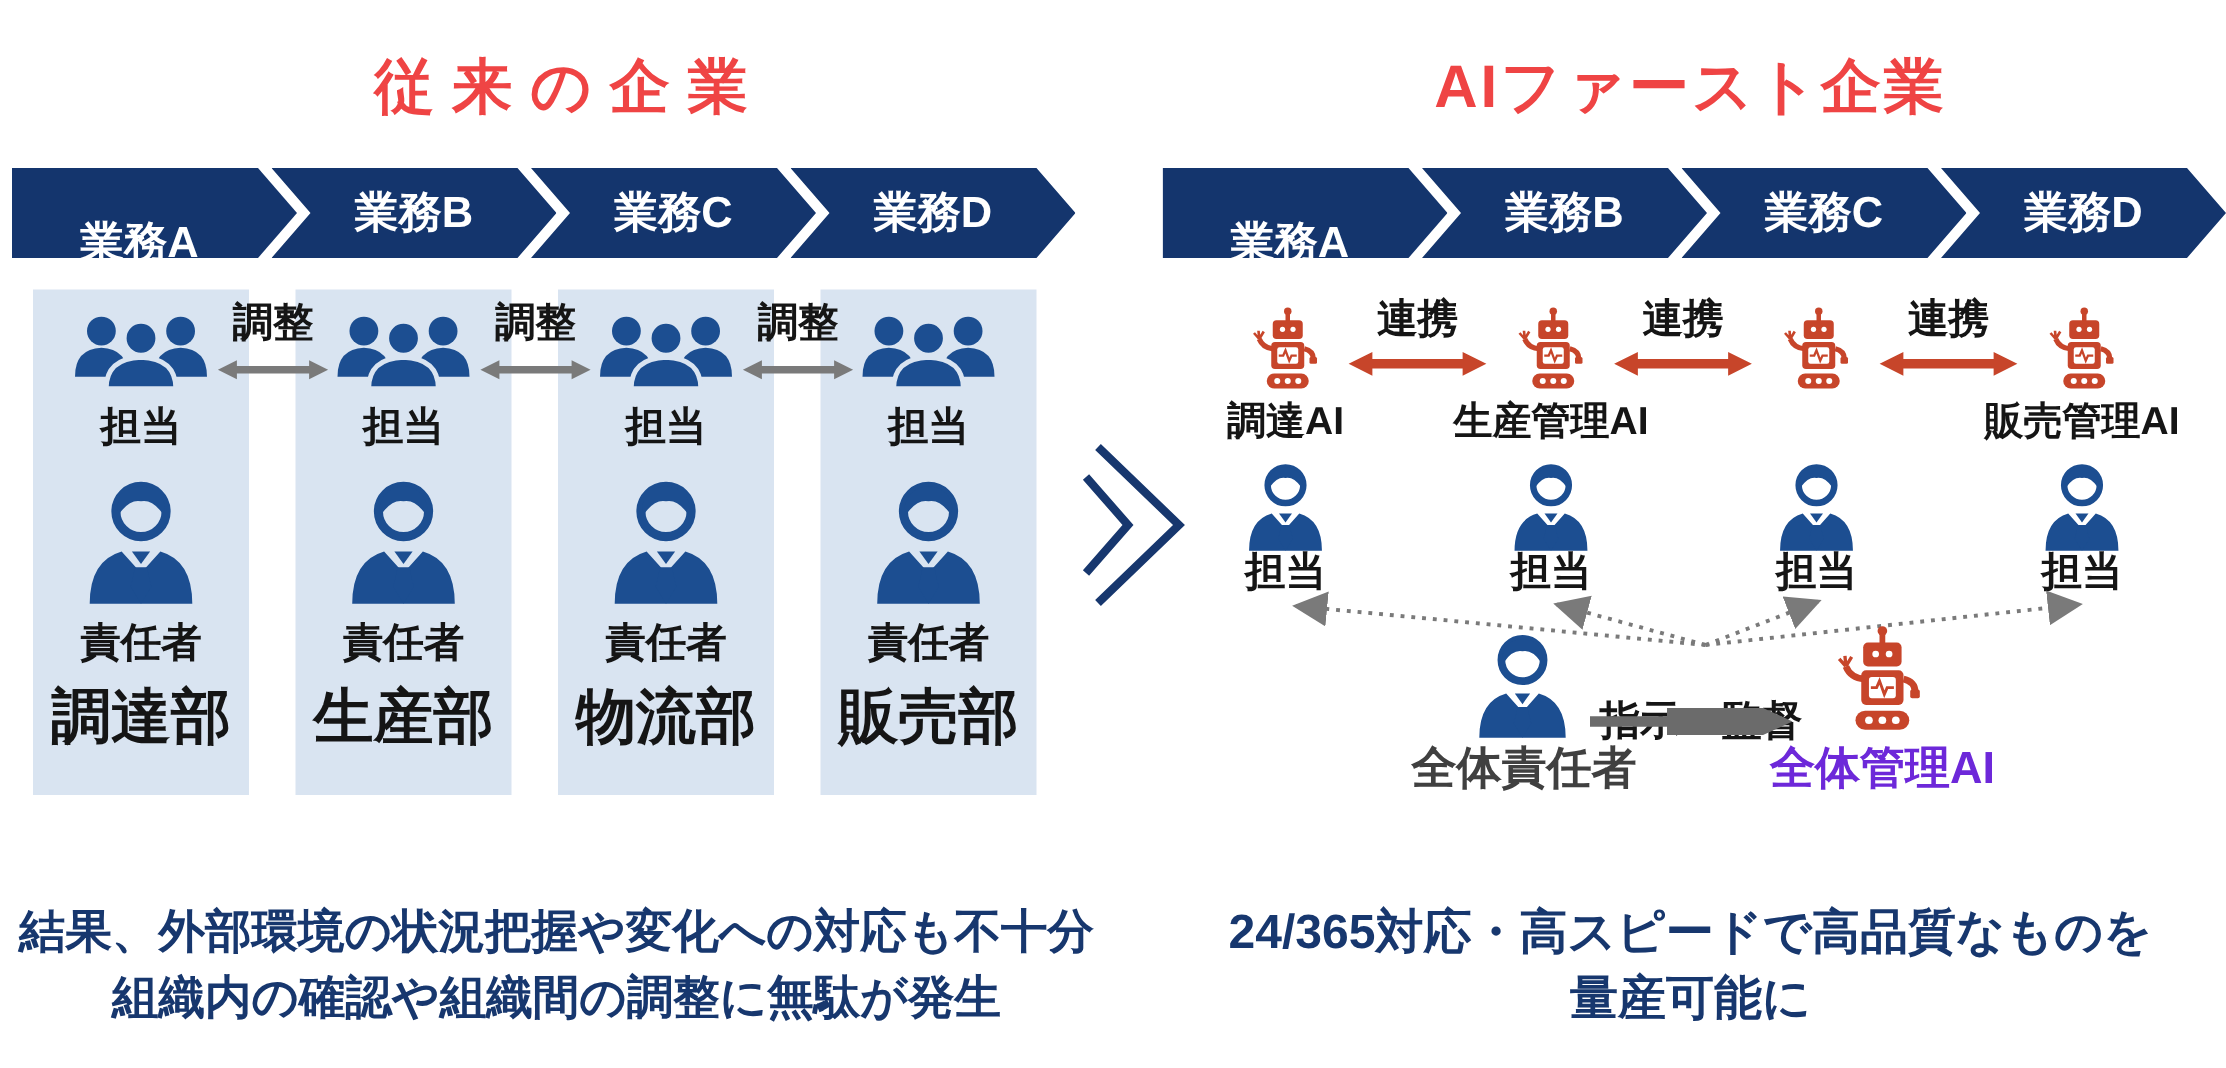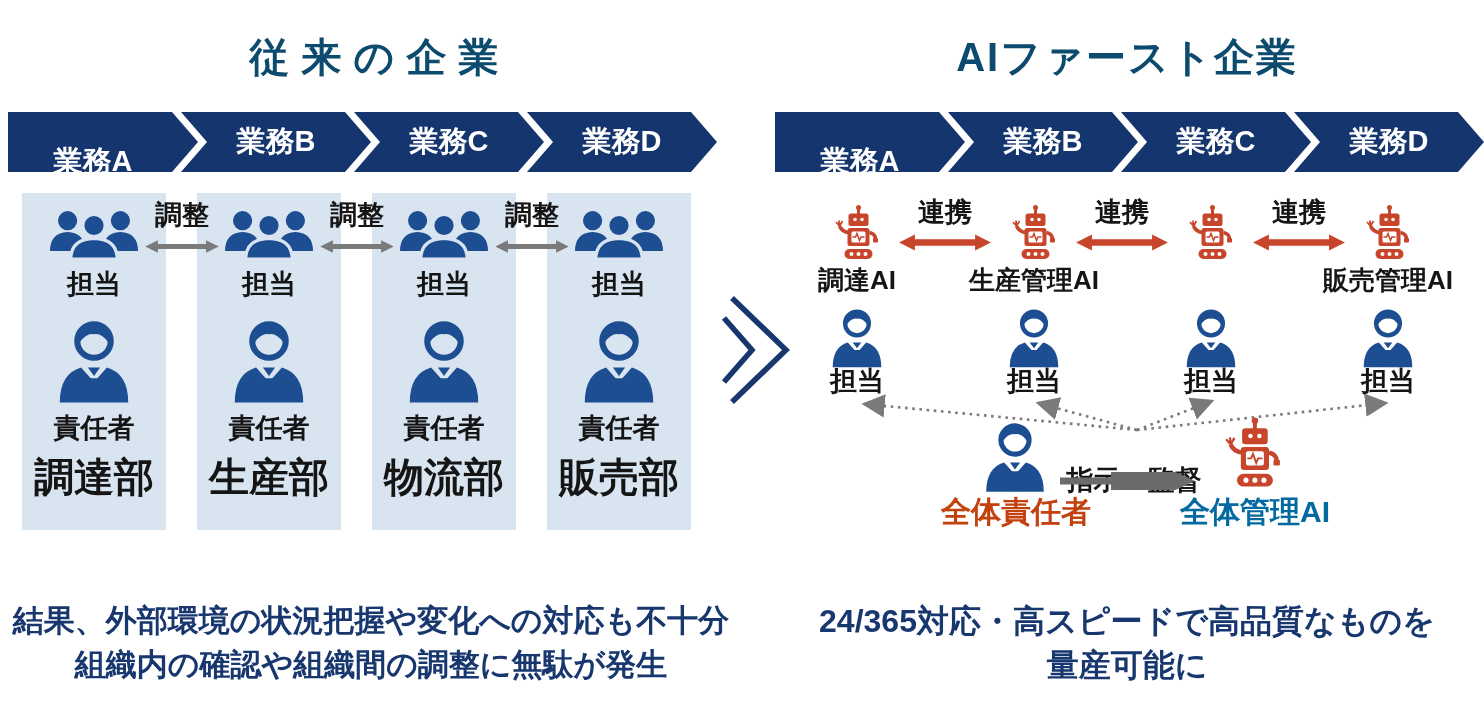--- a/index.html
+++ b/index.html
@@ -3,21 +3,21 @@
 <meta charset="utf-8">
 <style>
   html,body{margin:0;padding:0;background:#fff;}
   .canvas{
     position:relative;width:1484px;height:712px;background:#ffffff;
     font-family:"Liberation Sans","DejaVu Sans",sans-serif;overflow:hidden;
   }
   
   .panel-title{
     position:absolute;top:30px;text-align:center;
-    font-size:40px;font-weight:700;color:#0c4a6e;white-space:nowrap;
+    font-size:40px;font-weight:700;color:#ef4444;white-space:nowrap;
   }
   .panel-title.left{left:10px;width:740px;letter-spacing:12px;}
   .panel-title.right{left:770px;width:714px;letter-spacing:2px;}
   
   .flow{position:absolute;top:112px;width:712px;height:60px;}
   .flow.leftflow{left:8px;}
   .flow.rightflow{left:775px;}
   .chev{
     position:absolute;top:0;width:190px;height:60px;background:#14356d;
     display:flex;align-items:center;justify-content:center;
@@ -57,22 +57,22 @@
   .coop svg{width:118px;height:19px;color:#c7452a;margin-top:3px;}
   .ai-label{position:absolute;top:263px;width:176px;text-align:center;font-size:26px;font-weight:700;color:#151515;white-space:nowrap;}
   .ai-label.a0{left:769px;} .ai-label.a1{left:946px;} .ai-label.a2{left:1123px;} .ai-label.a3{left:1300px;}
   .staff-icon{position:absolute;top:306px;width:54px;height:62px;color:#1c4e91;}
   .staff-icon.s0{left:830px;} .staff-icon.s1{left:1007px;} .staff-icon.s2{left:1184px;} .staff-icon.s3{left:1361px;}
   .staff-tag{position:absolute;top:363px;width:110px;text-align:center;font-size:27px;font-weight:700;color:#151515;white-space:nowrap;}
   .staff-tag.s0{left:802px;} .staff-tag.s1{left:979px;} .staff-tag.s2{left:1156px;} .staff-tag.s3{left:1333px;}
   .dotted-links{position:absolute;left:780px;top:392px;width:700px;height:50px;}
   .boss-icon{position:absolute;left:983px;top:420px;width:64px;height:72px;color:#1c4e91;}
   .bigrobot-icon{position:absolute;left:1221px;top:414px;width:64px;height:76px;color:#c7452a;}
-  .boss-label{position:absolute;left:908px;top:492px;width:216px;text-align:center;font-size:30px;font-weight:700;color:#c2410c;white-space:nowrap;}
-  .aiboss-label{position:absolute;left:1147px;top:492px;width:216px;text-align:center;font-size:30px;font-weight:700;color:#0369a1;white-space:nowrap;}
+  .boss-label{position:absolute;left:908px;top:492px;width:216px;text-align:center;font-size:30px;font-weight:700;color:#404040;white-space:nowrap;}
+  .aiboss-label{position:absolute;left:1147px;top:492px;width:216px;text-align:center;font-size:30px;font-weight:700;color:#6d28d9;white-space:nowrap;}
   .direction-label{position:absolute;left:1038px;top:446px;width:192px;text-align:center;font-size:27px;font-weight:700;color:#151515;white-space:nowrap;margin-top:16px;}
   .direct-arrow{position:absolute;left:1056px;top:472px;width:154px;height:18px;}
   .defs-svg{position:absolute;width:0;height:0;}
 </style>
 </head>
 <body>
 
 <div class="canvas">
 
   <svg class="defs-svg" aria-hidden="true">

